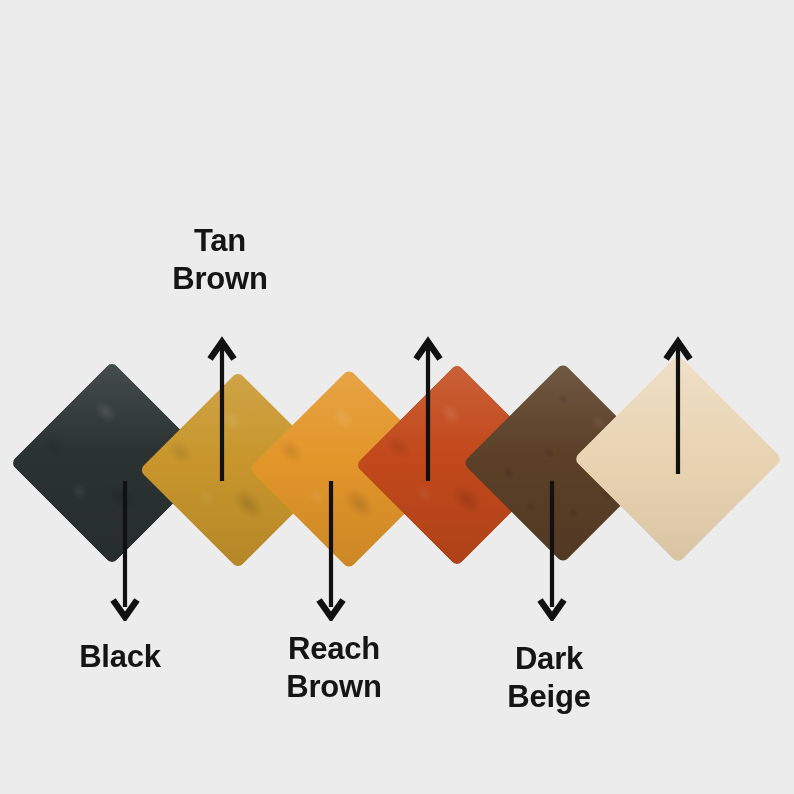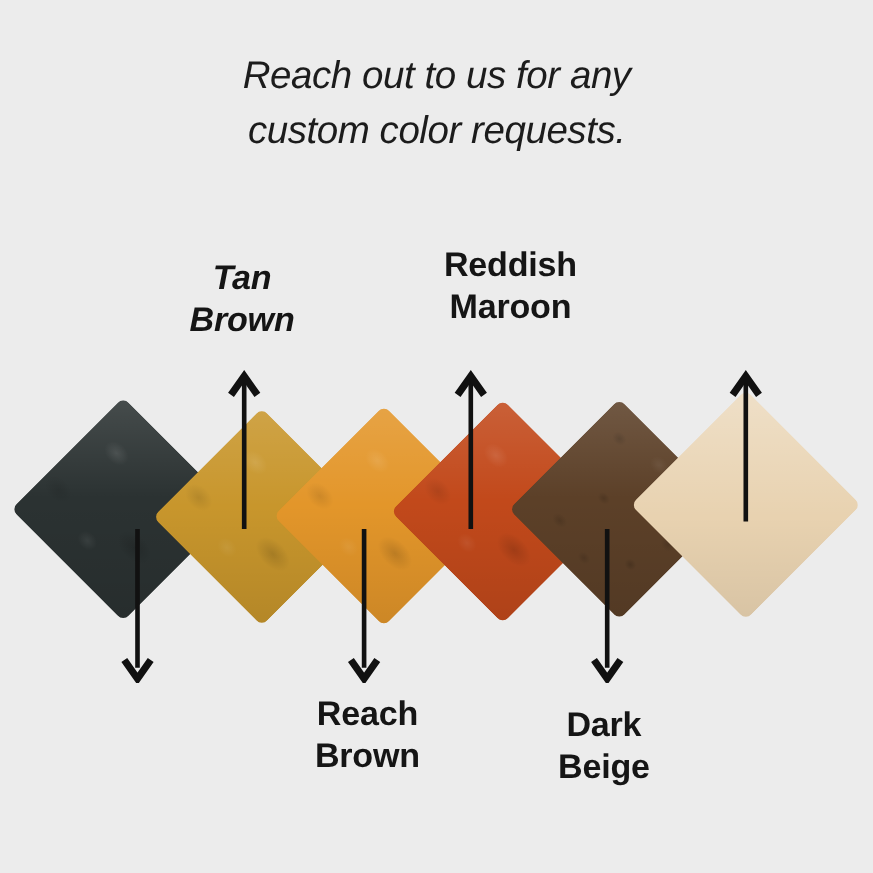--- a/index.html
+++ b/index.html
@@ -94,24 +94,20 @@
     color: #151515;
     letter-spacing: -0.2px;
     white-space: pre-line;
   }
 </style>
 </head>
 <body style="background: rgb(236, 236, 236);">
 
 <div id="stage">
 
-  <div class="headline">
-    <span class="l">Reach out to us for any</span>
-    <span class="l">custom color requests.</span>
-  </div>
 
   <div class="swatch" style="left:40px; top:391px; width:144px; height:144px;">
     <div class="tex" style="background:#2b3232;"></div>
     <div class="tex grain-a"></div>
     <div class="sheen"></div>
   </div>
 
   <div class="swatch" style="left:168px; top:400px; width:140px; height:140px;">
     <div class="tex" style="background:#c8962c;"></div>
     <div class="tex grain-a"></div>
@@ -176,27 +172,26 @@
     </svg>
   </div>
 
   <div class="arrow" style="left:661px; top:336px;">
     <svg width="34" height="140" viewBox="0 0 34 140">
       <line x1="17" y1="9" x2="17" y2="138" stroke="#111111" stroke-width="4.2"></line>
       <path d="M5 23 L17 6 L29 23" fill="none" stroke="#111111" stroke-width="6.5" stroke-linejoin="miter" stroke-linecap="butt"></path>
     </svg>
   </div>
 
-  <div class="label" style="left:130px; top:234px; width:180px;font-style:italic;">Tan
+  <div class="label" style="left:130px; top:222px; width:180px;">Tan
 Brown</div>
 
-  <div class="label" style="left:368px; top:222px; width:192px;">Reddish
-Maroon</div>
 
 
+  <div class="label" style="left:30px; top:638px; width:180px;">Black</div>
 
   <div class="label" style="left:238px; top:630px; width:192px;">Reach
 Brown</div>
 
   <div class="label" style="left:456px; top:640px; width:186px;">Dark
 Beige</div>
 
 </div>
 
 </body></html>

